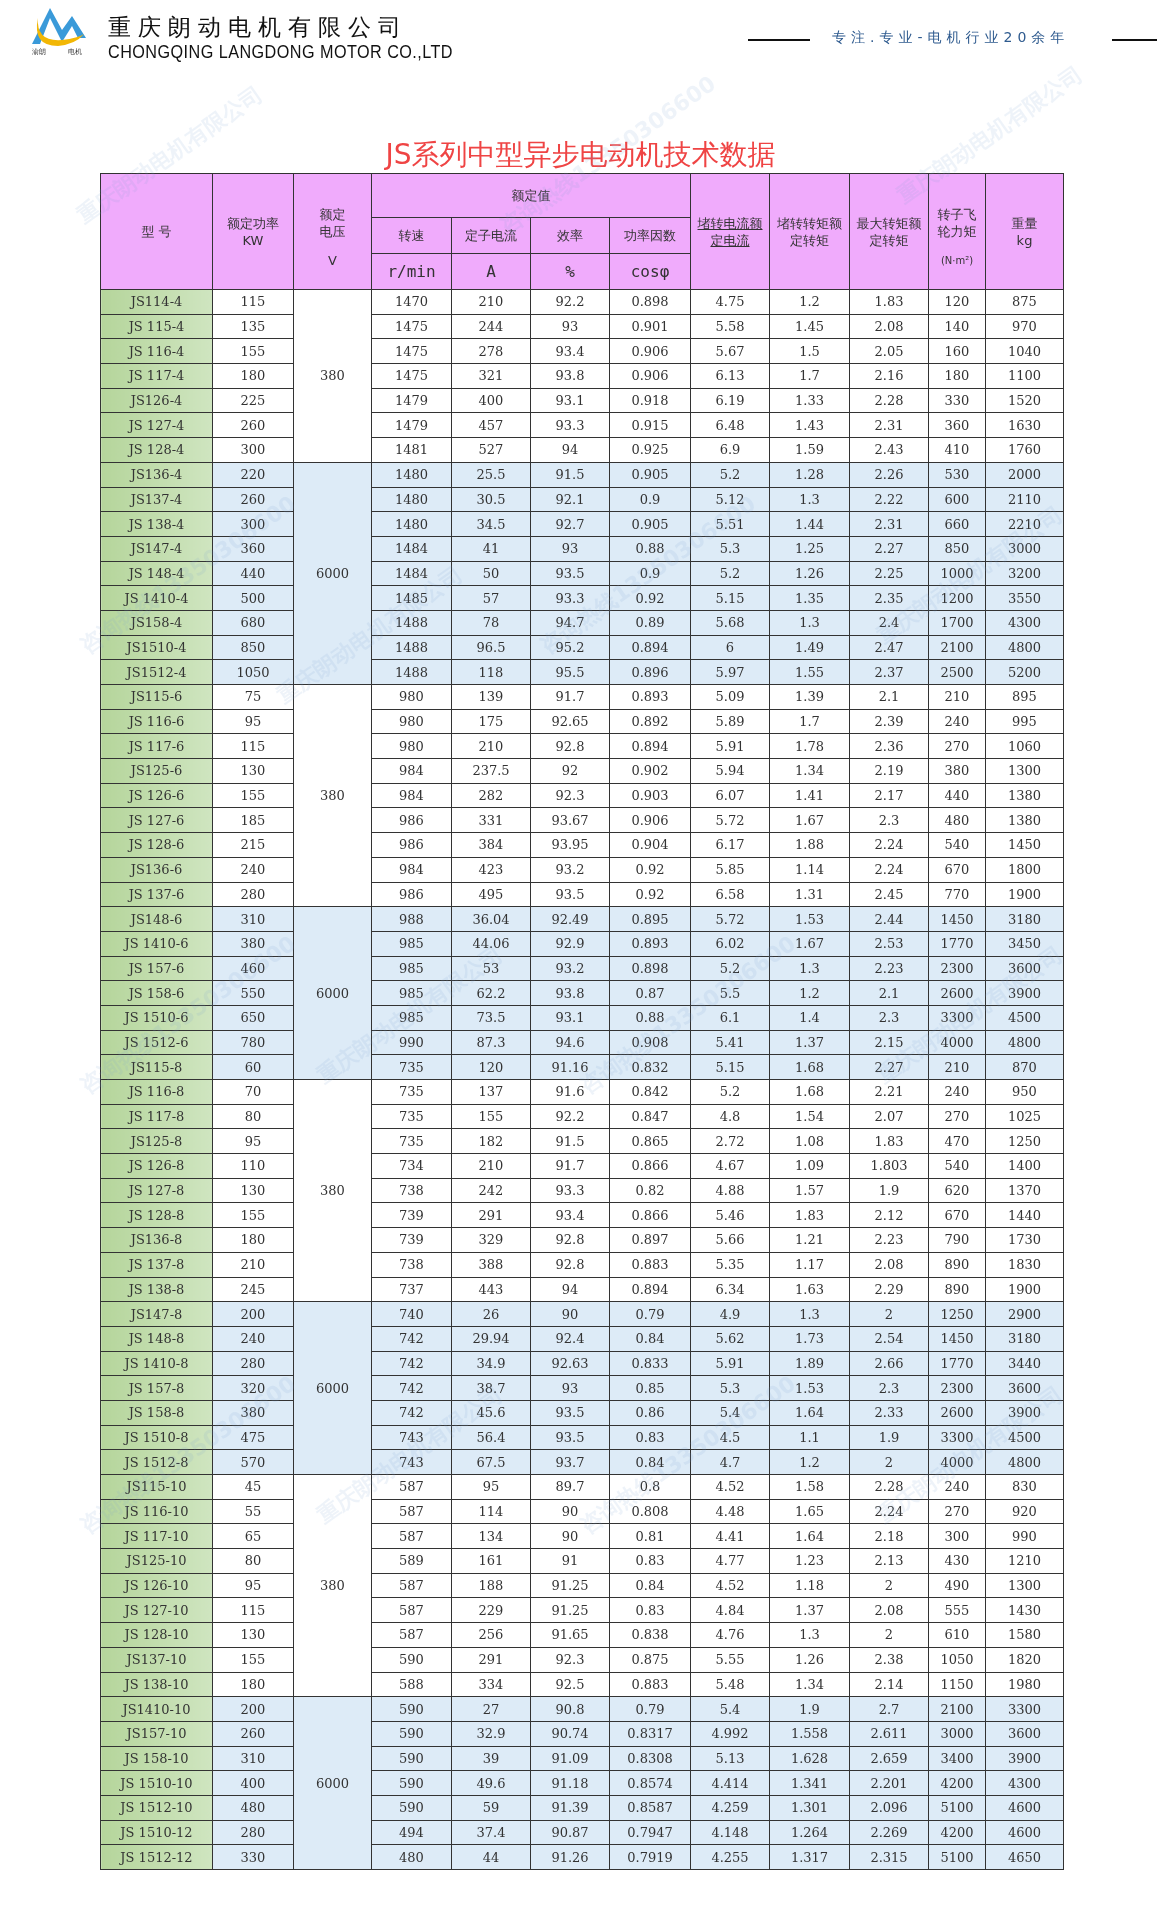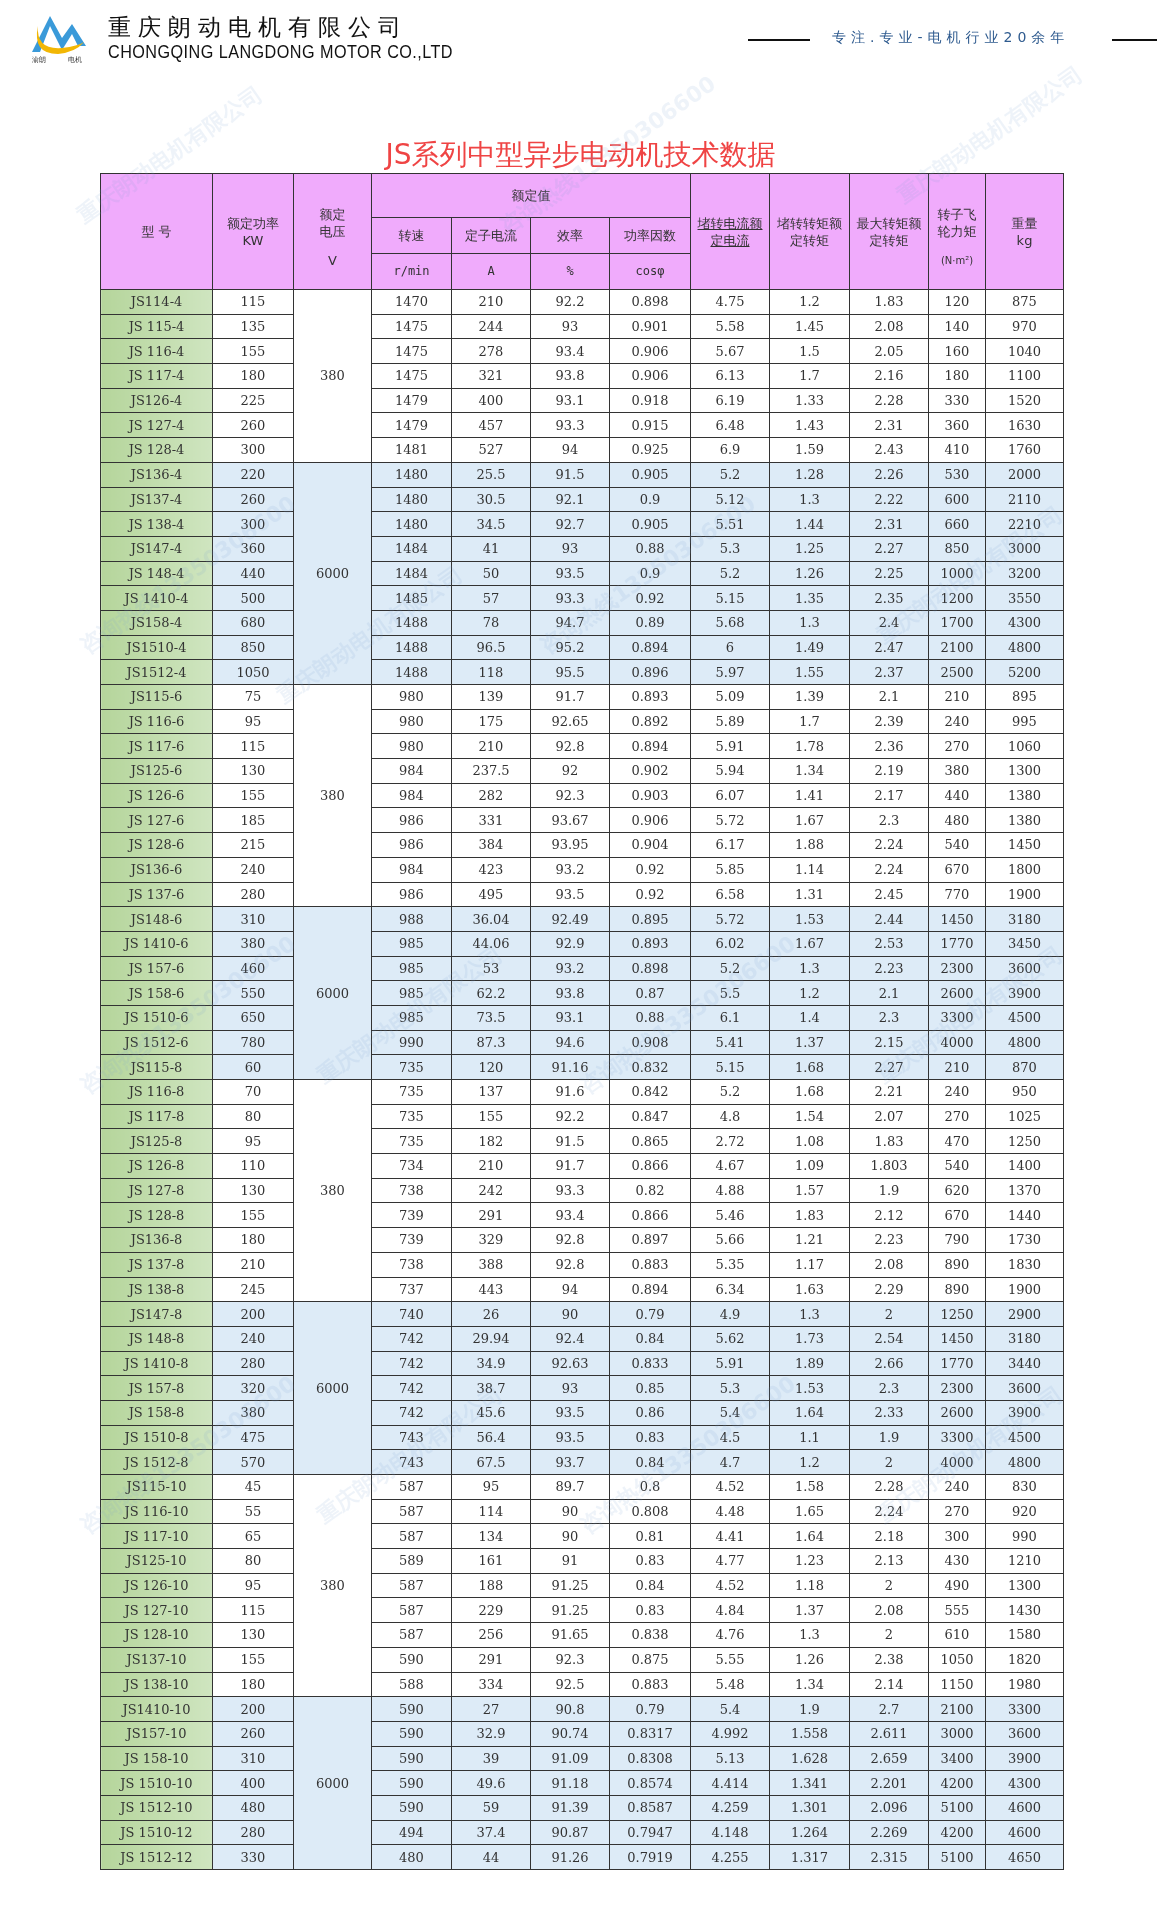--- a/index.html
+++ b/index.html
@@ -1,26 +1,26 @@
 <!DOCTYPE html>
 <html><head>
 <meta charset="utf-8">
 <style>
   html,body{margin:0;padding:0;background:#fff;}
   body{width:1161px;height:1920px;position:relative;overflow:hidden;font-family:"DejaVu Sans",sans-serif;}
-  .hdr-logo{position:absolute;left:28px;top:12px;width:72px;height:52px;}
+  .hdr-logo{position:absolute;left:28px;top:4px;width:72px;height:52px;}
   .cname{position:absolute;left:108px;top:12px;font-size:23px;letter-spacing:7px;color:#111;font-family:"DejaVu Sans",sans-serif;}
   .ename{position:absolute;left:108px;top:42px;font-size:18px;color:#111;font-family:"Liberation Sans",sans-serif;transform:scaleX(0.9);transform-origin:left;letter-spacing:0.5px;}
   .tag-line{position:absolute;top:39px;height:2px;background:#111;}
   .tagline{position:absolute;left:832px;top:29px;font-size:14px;letter-spacing:5px;color:#2f5b8f;}
   .title{position:absolute;left:0;width:1161px;top:136px;text-align:center;font-size:28px;color:#ef4444;}
   table{position:absolute;left:100px;top:173px;border-collapse:collapse;table-layout:fixed;width:963px;font-family:"DejaVu Serif",serif;}
   td,th{border:1px solid #333;text-align:center;padding:0;font-size:13px;color:#333;font-weight:normal;overflow:hidden;white-space:nowrap;}
   th{background:#f0abfc;font-family:"DejaVu Sans",sans-serif;font-size:13px;line-height:17px;}
-  th.unit{font-family:"DejaVu Sans Mono",monospace;font-size:12px;}
+  th.unit{font-family:"DejaVu Sans Mono",monospace;font-size:16px;}
   tr.data td{height:23.7px;}
   tr.grp-a td{background:#fff;}
   tr.grp-b td{background:#ddebf7;}
   td.model{background:linear-gradient(90deg,#b5d59b,#cfe5c0) !important;}
   td.volt{vertical-align:middle;}
   .wm{position:absolute;color:rgba(120,160,210,0.13);font-size:22px;font-weight:bold;transform:rotate(-35deg);pointer-events:none;white-space:nowrap;}
 </style>
 </head>
 <body>
 

